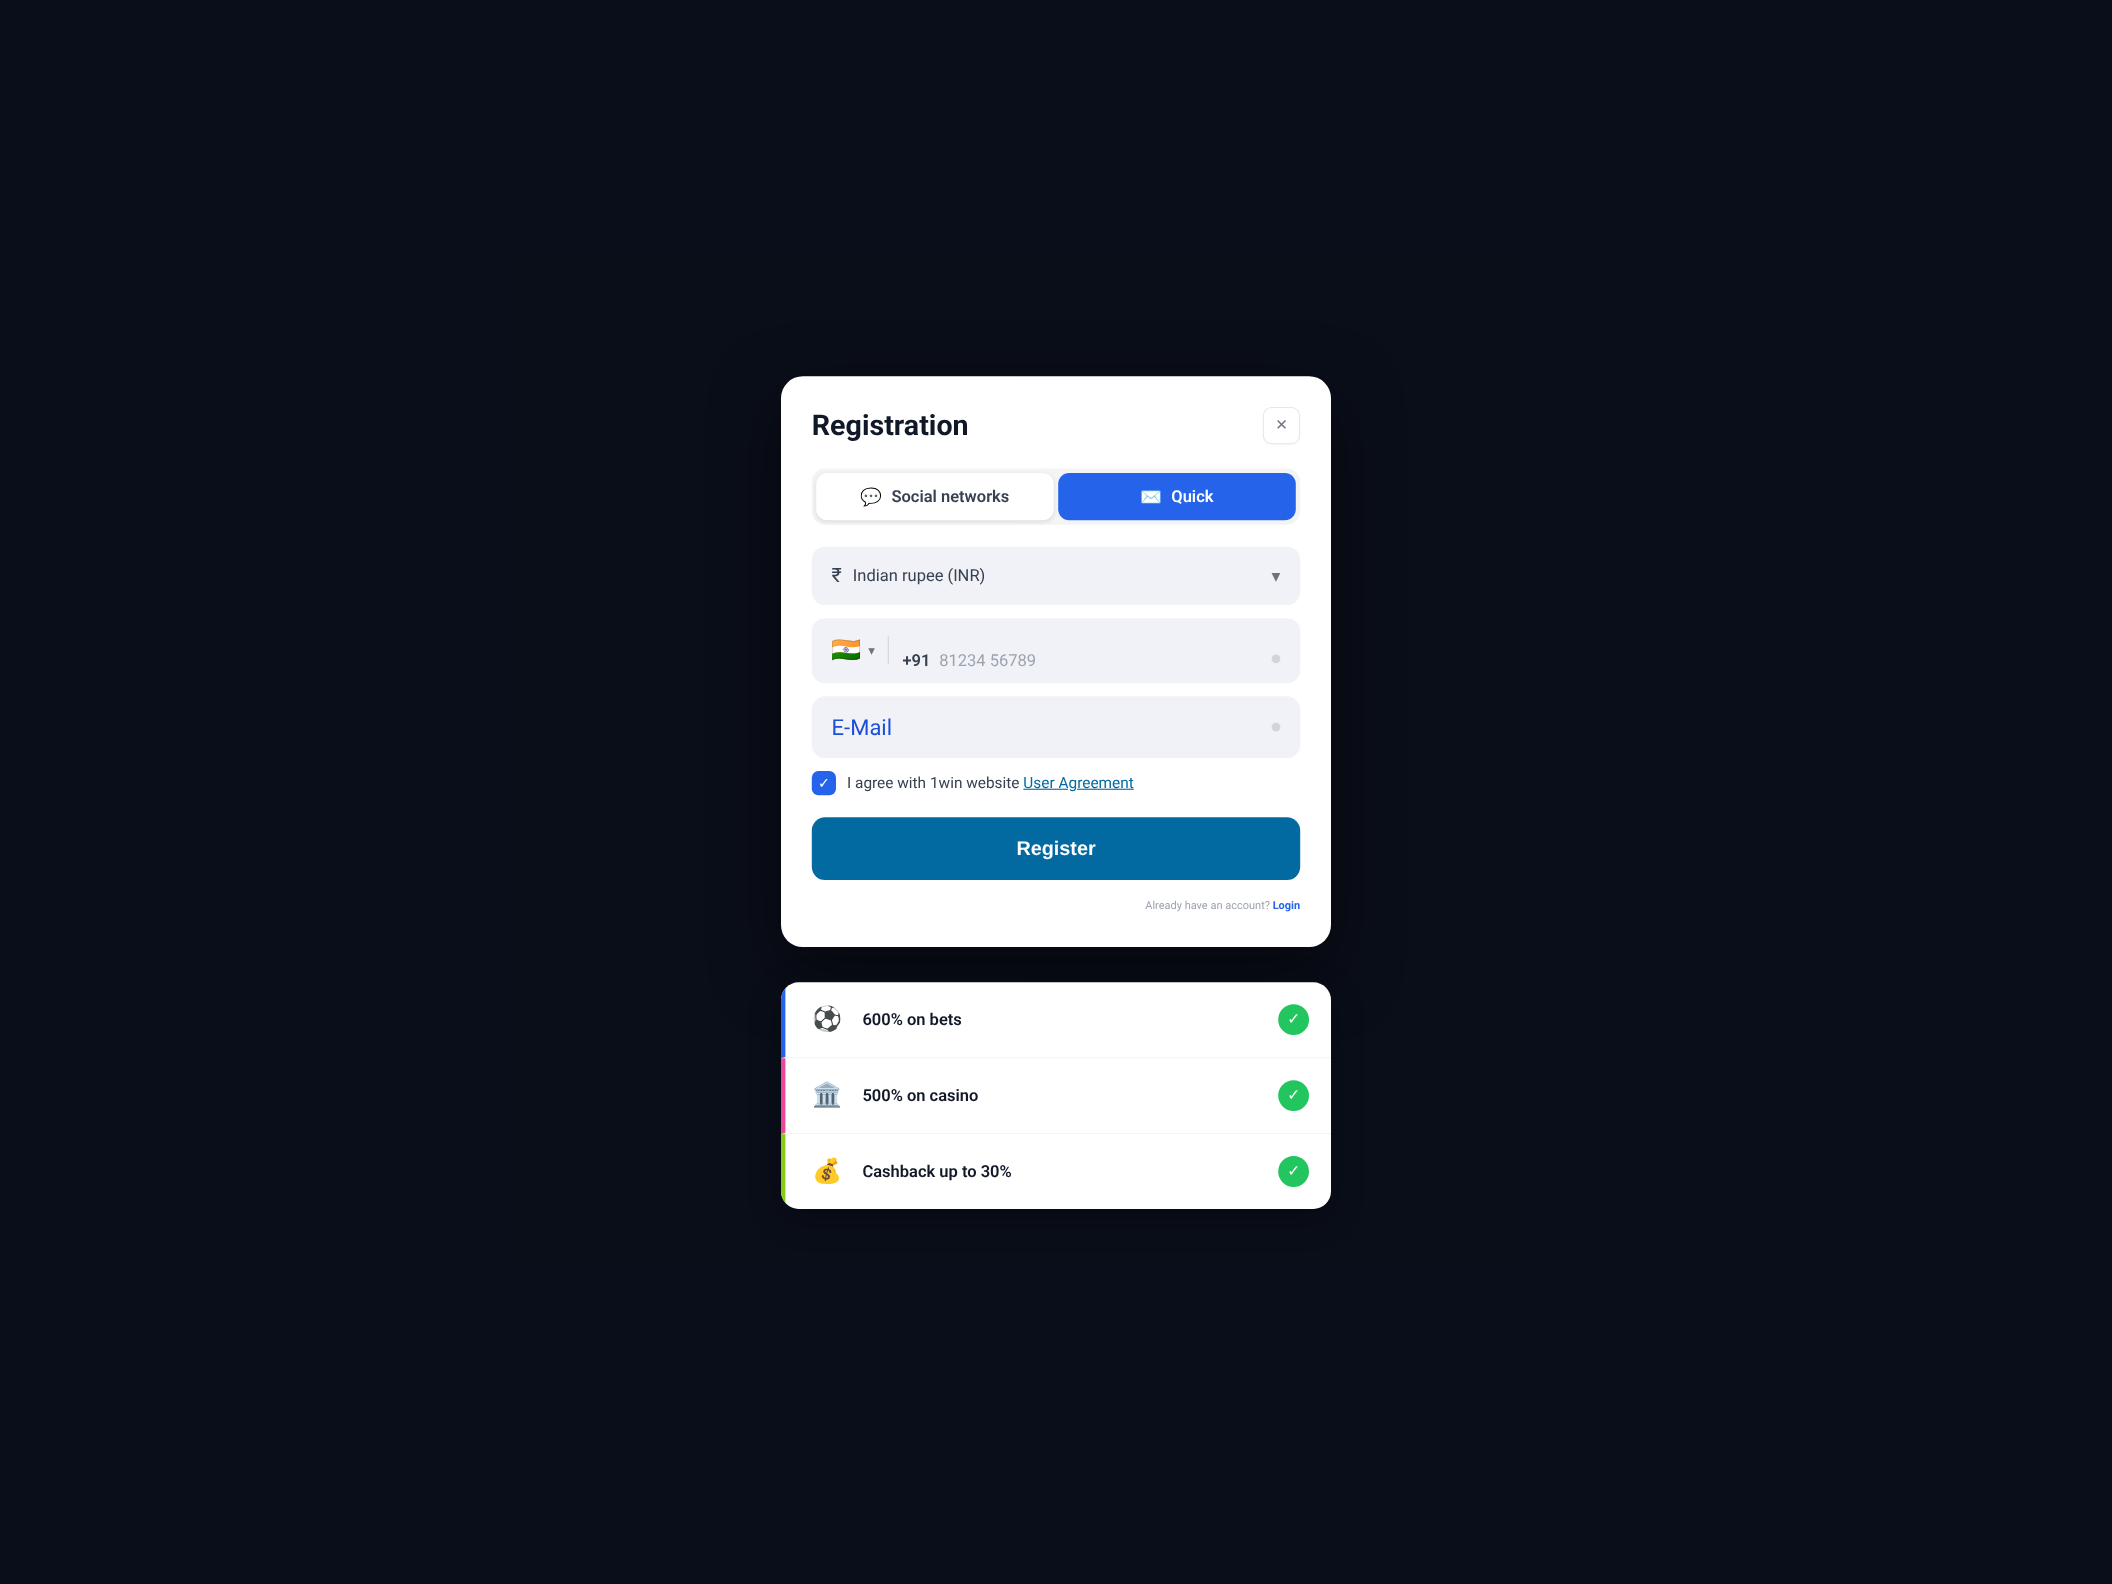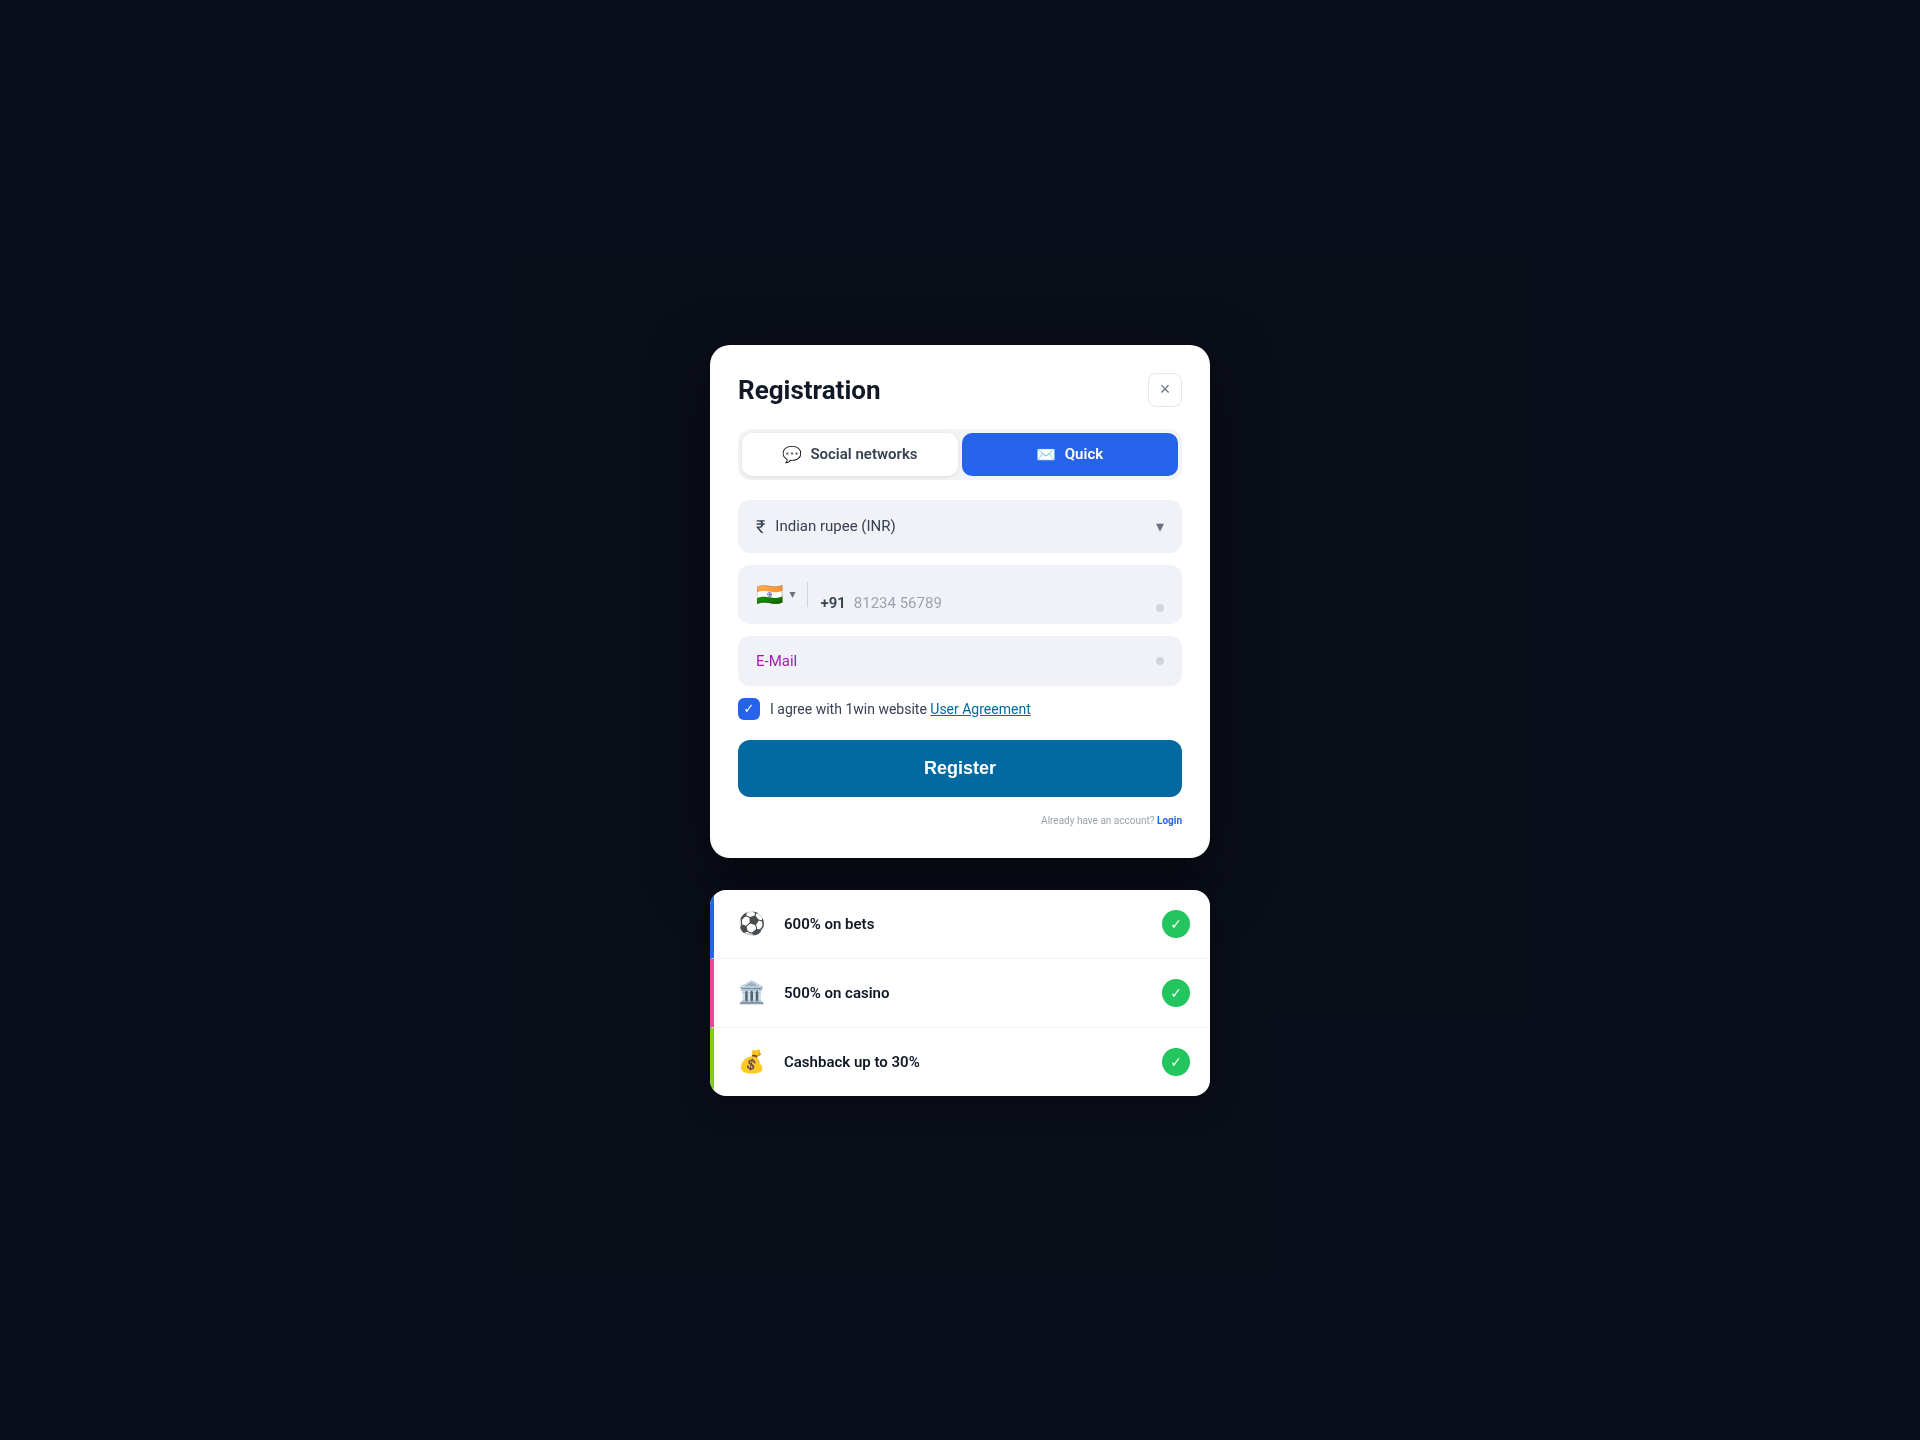--- a/index.html
+++ b/index.html
@@ -167,21 +167,21 @@
     }
 
     .flag-chevron {
       color: #6b7280;
       font-size: 12px;
     }
 
     .phone-input-wrap {
       flex: 1;
       display: flex;
-      align-items: flex-end;
+      align-items: center;
       justify-content: space-between;
       padding-left: 12px;
       margin-top: 16px;
     }
 
     .phone-placeholder {
       color: #9ca3af;
       font-size: 15px;
     }
 
@@ -204,22 +204,22 @@
     .text-input-row {
       display: flex;
       align-items: center;
       background: #f0f2f8;
       border-radius: 12px;
       padding: 16px 18px;
       justify-content: space-between;
     }
 
     .input-placeholder {
-      color: #a21caf;
-      font-size: 15px;
+      color: #1d4ed8;
+      font-size: 20px;
     }
 
     .input-icons {
       display: flex;
       align-items: center;
       gap: 8px;
     }
 
     .eye-icon {
       color: #9ca3af;

